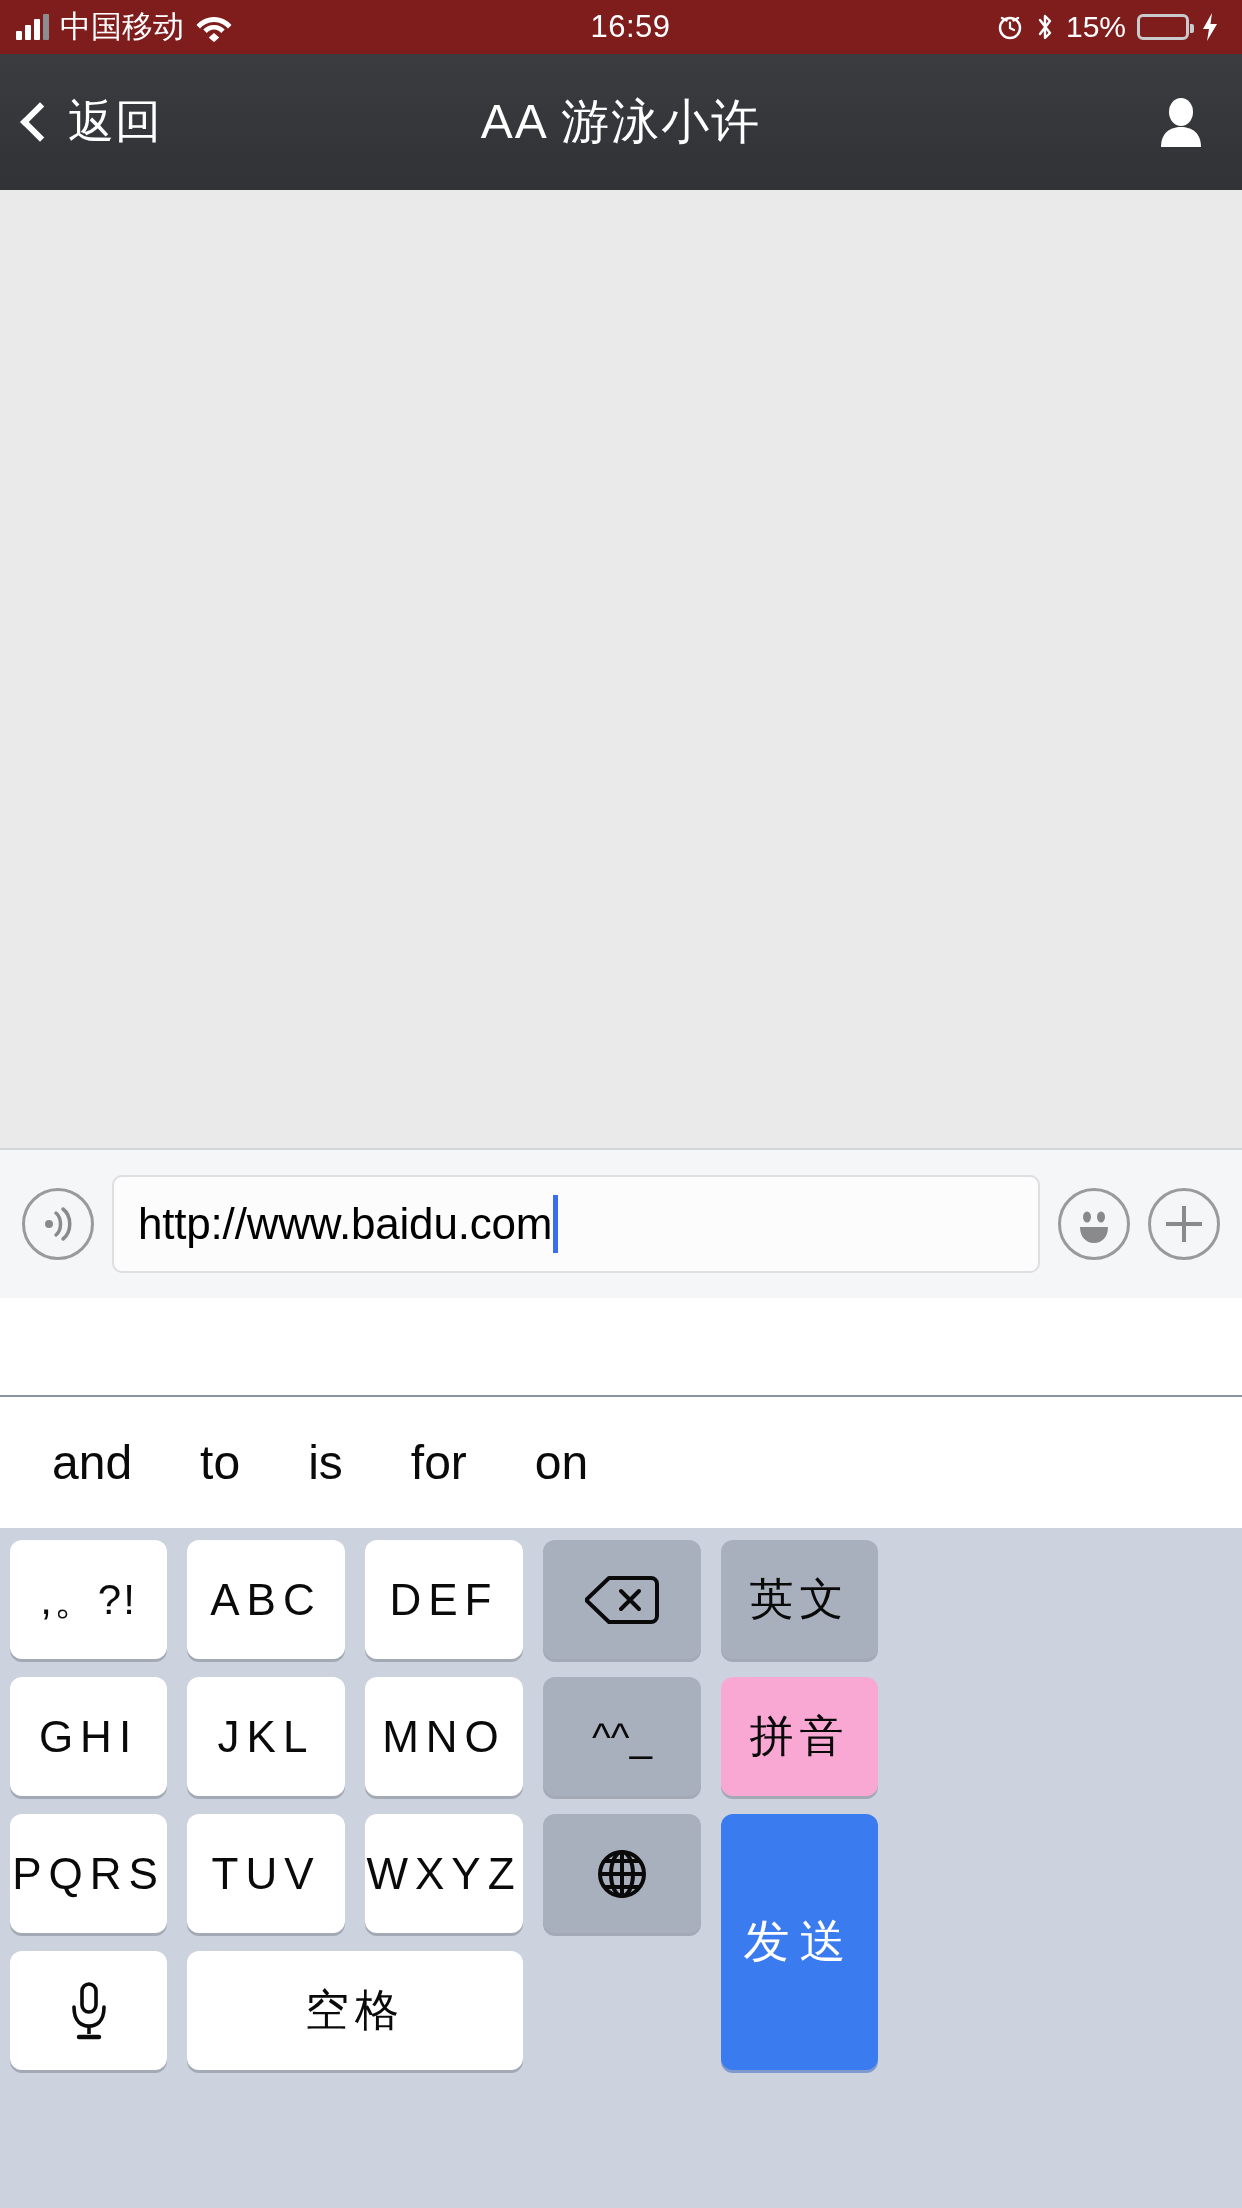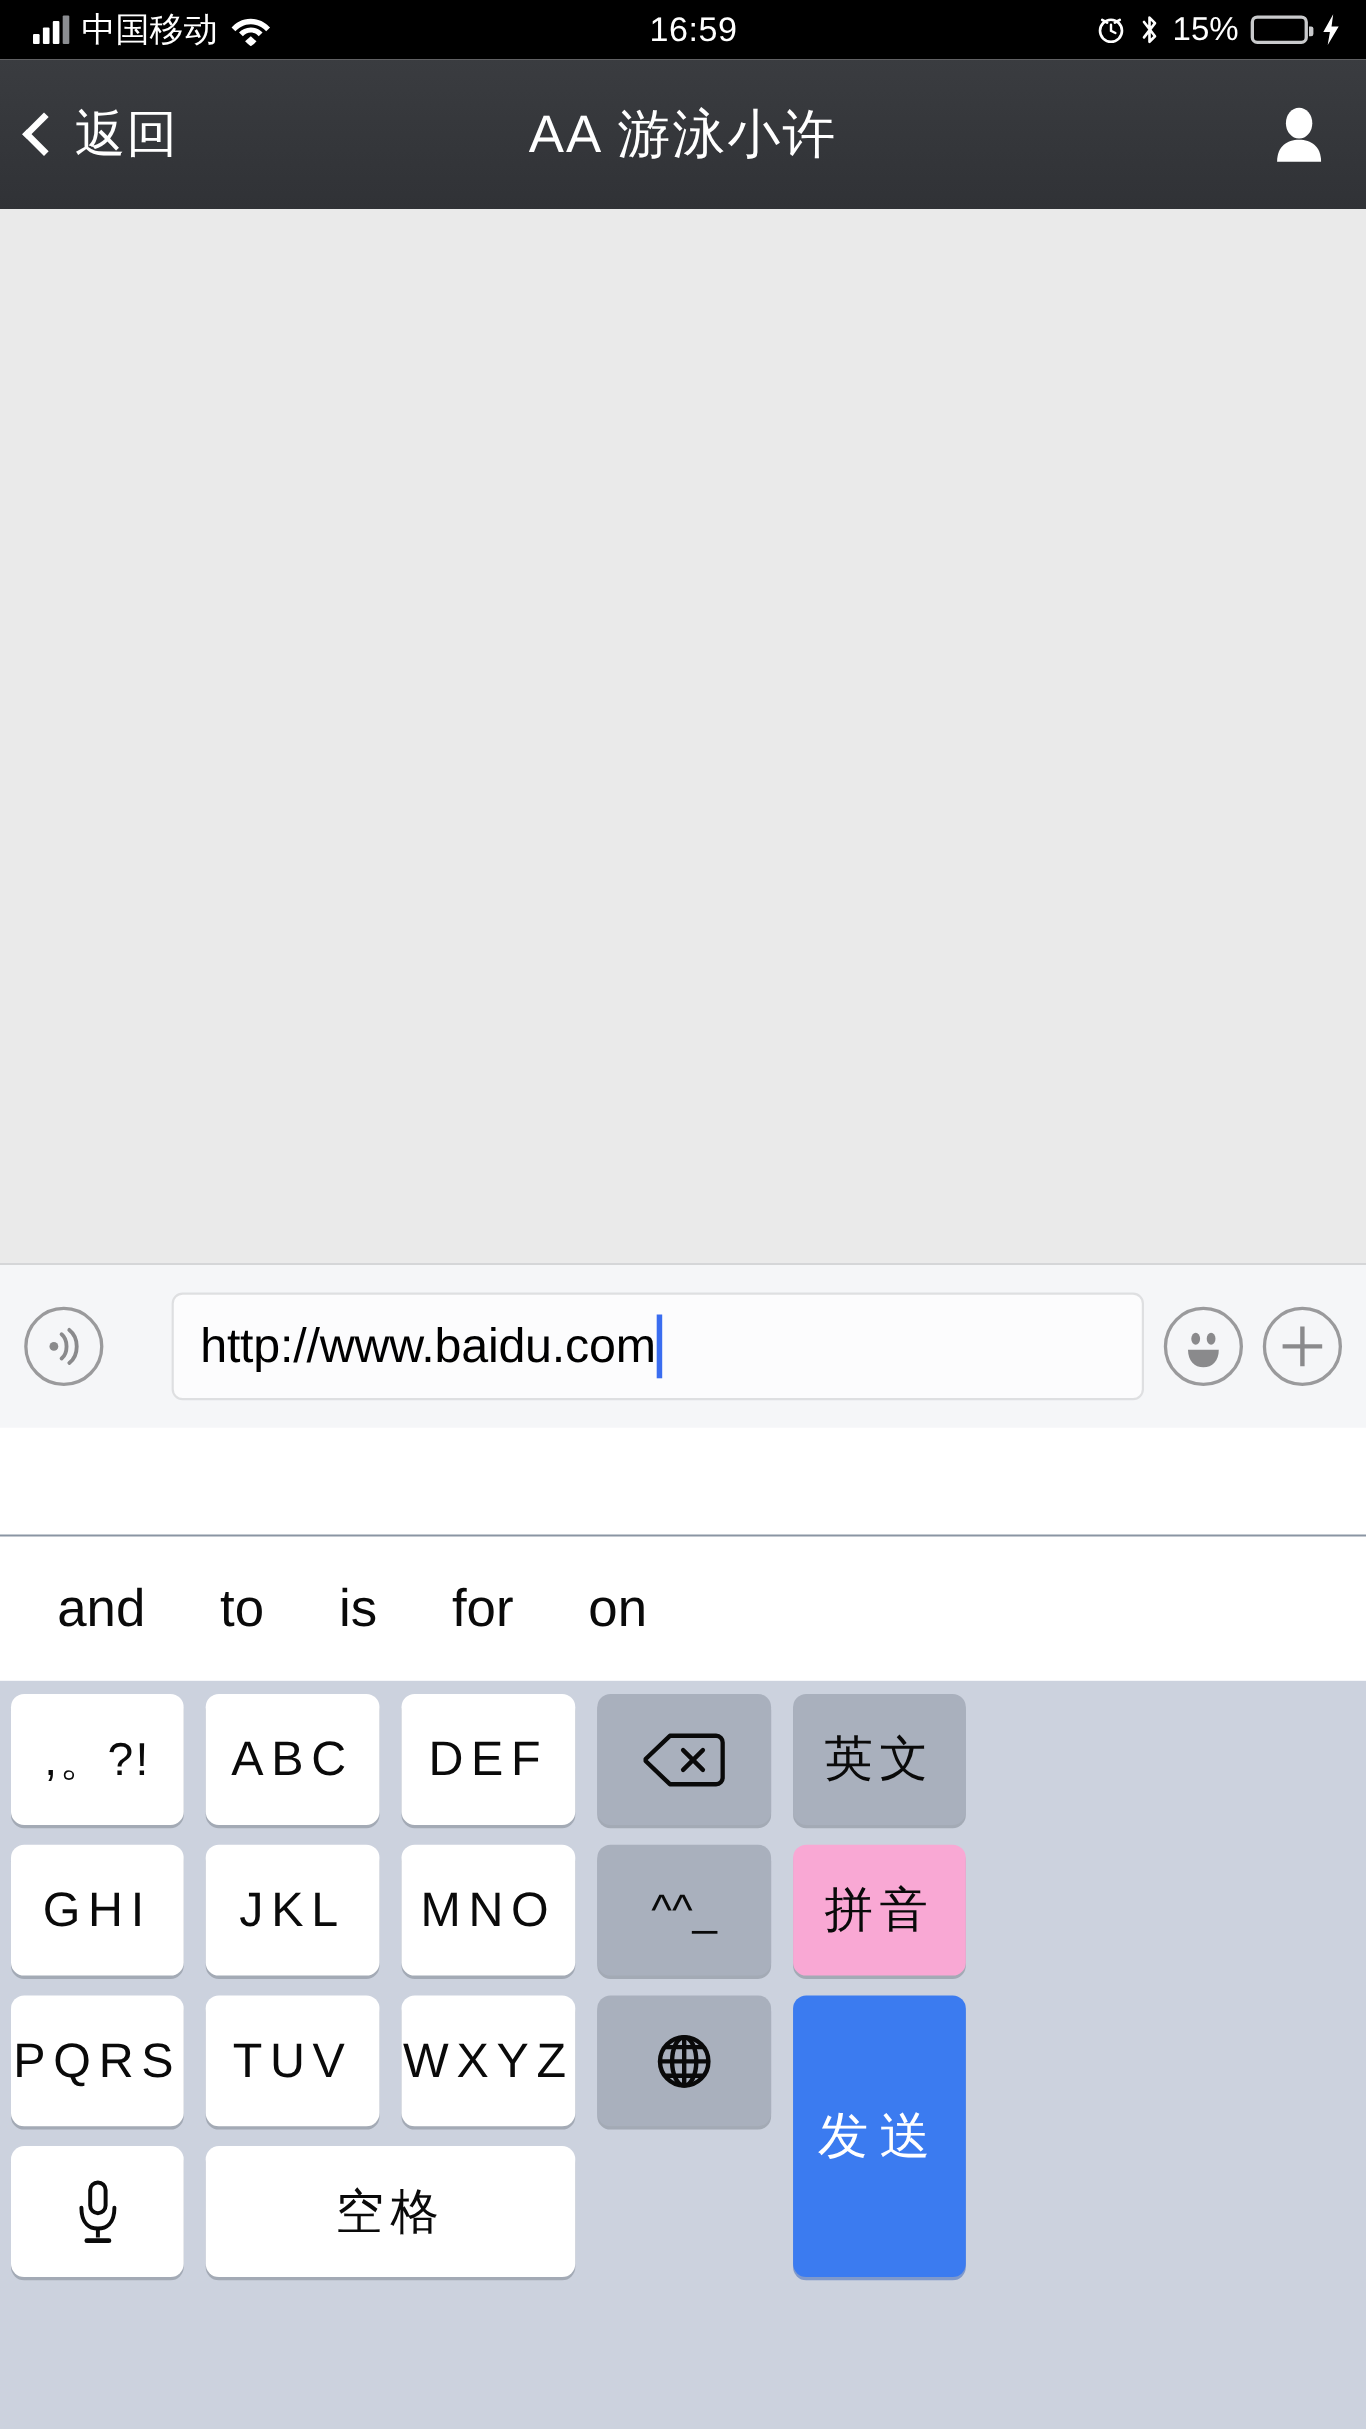--- a/index.html
+++ b/index.html
@@ -19,27 +19,27 @@
     width: 1242px;
     height: 2208px;
     background: #ffffff;
     display: flex;
     flex-direction: column;
   }
 
   
   .statusbar {
     height: 54px;
-    background: #000000;
+    background: #7f1d1d;
     color: #ffffff;
     display: flex;
     align-items: center;
     position: relative;
     flex: 0 0 auto;
-    padding: 0 30px;
+    padding: 0 16px;
     box-sizing: border-box;
   }
   .sb-left {
     display: flex;
     align-items: center;
     gap: 11px;
   }
   .sb-center {
     position: absolute;
     left: 0; right: 0;
@@ -190,21 +190,20 @@
     align-items: center;
     padding: 0 24px;
     box-sizing: border-box;
     font-size: 44px;
     color: #000000;
     letter-spacing: -0.2px;
     cursor: text;
     position: relative;
     overflow: hidden;
     white-space: nowrap;
-    margin-left: 44px;
   }
   .caret {
     display: inline-block;
     width: 5px;
     height: 58px;
     background: #3a6df0;
     margin-left: 1px;
     vertical-align: middle;
   }
 

